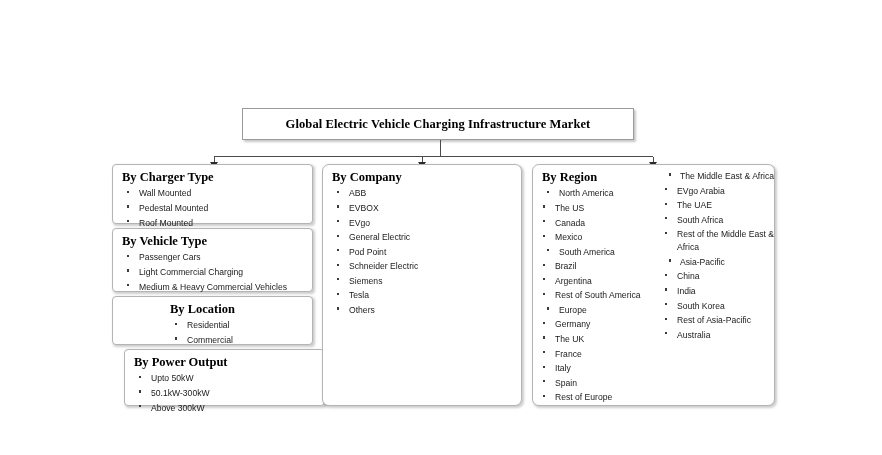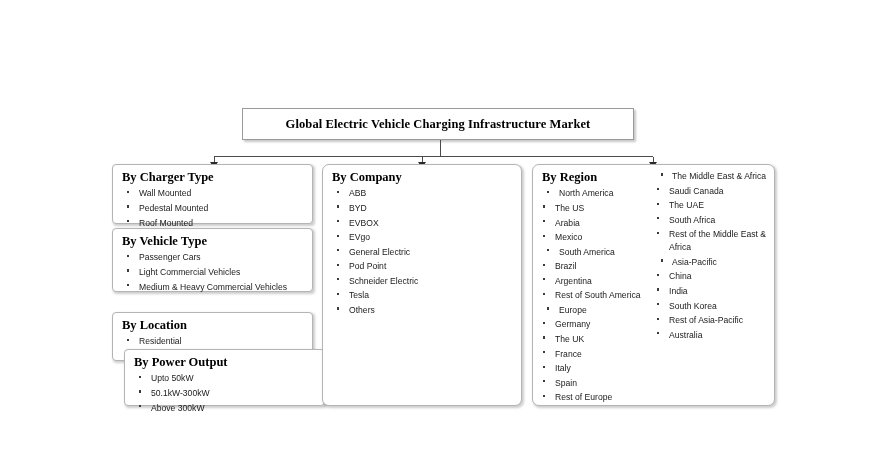--- a/index.html
+++ b/index.html
@@ -80,29 +80,29 @@
     margin:0 0 1.5px 0;
   }
   ul.sub li .bul{
     position:absolute;left:10px;top:0.40em;
     width:2.2px;height:2.2px;background:#3a3a3a;
   }
 
   
   #box-charger{left:112px;top:164px;width:201px;height:60px;}
   #box-vehicle{left:112px;top:228px;width:201px;height:64px;}
-  #box-location{left:112px;top:312px;width:201px;height:49px;}
+  #box-location{left:112px;top:296px;width:201px;height:49px;padding-left:48px;}
   #box-power{left:124px;top:349px;width:201px;height:57px;}
 
   
   #box-company{left:322px;top:164px;width:200px;height:242px;}
 
   
   #box-region{left:532px;top:164px;width:243px;height:242px;}
-  .region-cols{display:flex;gap:0;height:100%;}
+  .region-cols{display:flex;gap:8px;height:100%;}
   .region-col{flex:0 0 auto;}
   .region-col.left{width:114px;}
   .region-col.right{width:127px;padding-top:5px;}
   .region-col.right ul.items li{padding-left:16px;}
   .region-col.right ul.items li .bul{left:5px;}
 </style>
 </head>
 <body>
 
 <div class="canvas">
@@ -129,21 +129,21 @@
       <li><span class="bul"></span><span>Wall Mounted</span></li>
       <li><span class="bul"></span><span>Pedestal Mounted</span></li>
       <li><span class="bul"></span><span>Roof Mounted</span></li>
     </ul>
   </div>
 
   <div class="card sq" id="box-vehicle">
     <div class="seg-head">By Vehicle Type</div>
     <ul class="items">
       <li><span class="bul"></span><span>Passenger Cars</span></li>
-      <li><span class="bul"></span><span>Light Commercial Vehicles</span></li>
+      <li><span class="bul"></span><span>Light Commercial Charging</span></li>
       <li><span class="bul"></span><span>Medium &amp; Heavy Commercial Vehicles</span></li>
     </ul>
   </div>
 
   <div class="card sq" id="box-location">
     <div class="seg-head">By Location</div>
     <ul class="items">
       <li><span class="bul"></span><span>Residential</span></li>
       <li><span class="bul"></span><span>Commercial</span></li>
     </ul>
@@ -155,42 +155,42 @@
       <li><span class="bul"></span><span>Upto 50kW</span></li>
       <li><span class="bul"></span><span>50.1kW-300kW</span></li>
       <li><span class="bul"></span><span>Above 300kW</span></li>
     </ul>
   </div>
 
   <div class="card rnd" id="box-company">
     <div class="seg-head">By Company</div>
     <ul class="items">
       <li><span class="bul"></span><span>ABB</span></li>
-      <li><span class="bul"></span><span>BYD</span></li>
       <li><span class="bul"></span><span>EVBOX</span></li>
       <li><span class="bul"></span><span>EVgo</span></li>
       <li><span class="bul"></span><span>General Electric</span></li>
       <li><span class="bul"></span><span>Pod Point</span></li>
       <li><span class="bul"></span><span>Schneider Electric</span></li>
+      <li><span class="bul"></span><span>Siemens</span></li>
       <li><span class="bul"></span><span>Tesla</span></li>
       <li><span class="bul"></span><span>Others</span></li>
     </ul>
   </div>
 
   <div class="card rnd" id="box-region">
     <div class="region-cols">
 
       <div class="region-col left">
         <div class="seg-head">By Region</div>
         <ul class="items">
           <li><span class="bul"></span><span>North America</span></li>
         </ul>
         <ul class="sub">
           <li><span class="bul"></span><span>The US</span></li>
-          <li><span class="bul"></span><span>Arabia</span></li>
+          <li><span class="bul"></span><span>Canada</span></li>
           <li><span class="bul"></span><span>Mexico</span></li>
         </ul>
         <ul class="items">
           <li><span class="bul"></span><span>South America</span></li>
         </ul>
         <ul class="sub">
           <li><span class="bul"></span><span>Brazil</span></li>
           <li><span class="bul"></span><span>Argentina</span></li>
           <li><span class="bul"></span><span>Rest of South America</span></li>
         </ul>
@@ -205,21 +205,21 @@
           <li><span class="bul"></span><span>Spain</span></li>
           <li><span class="bul"></span><span>Rest of Europe</span></li>
         </ul>
       </div>
 
       <div class="region-col right">
         <ul class="items">
           <li><span class="bul"></span><span>The Middle East &amp; Africa</span></li>
         </ul>
         <ul class="sub">
-          <li><span class="bul"></span><span>Saudi Canada</span></li>
+          <li><span class="bul"></span><span>EVgo Arabia</span></li>
           <li><span class="bul"></span><span>The UAE</span></li>
           <li><span class="bul"></span><span>South Africa</span></li>
           <li><span class="bul"></span><span>Rest of the Middle East &amp; Africa</span></li>
         </ul>
         <ul class="items">
           <li><span class="bul"></span><span>Asia-Pacific</span></li>
         </ul>
         <ul class="sub">
           <li><span class="bul"></span><span>China</span></li>
           <li><span class="bul"></span><span>India</span></li>

